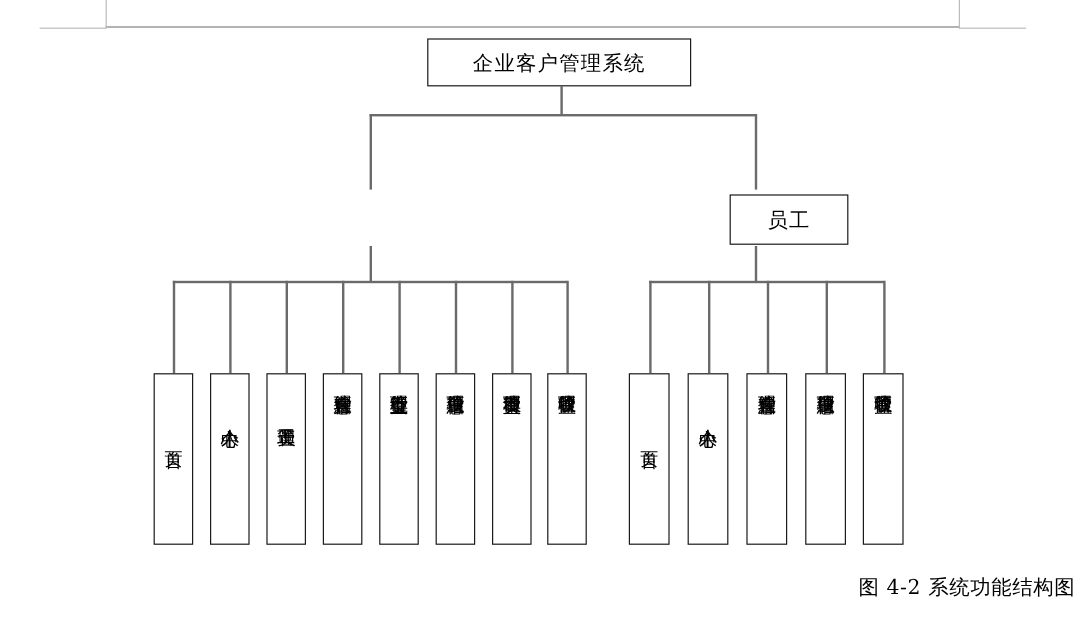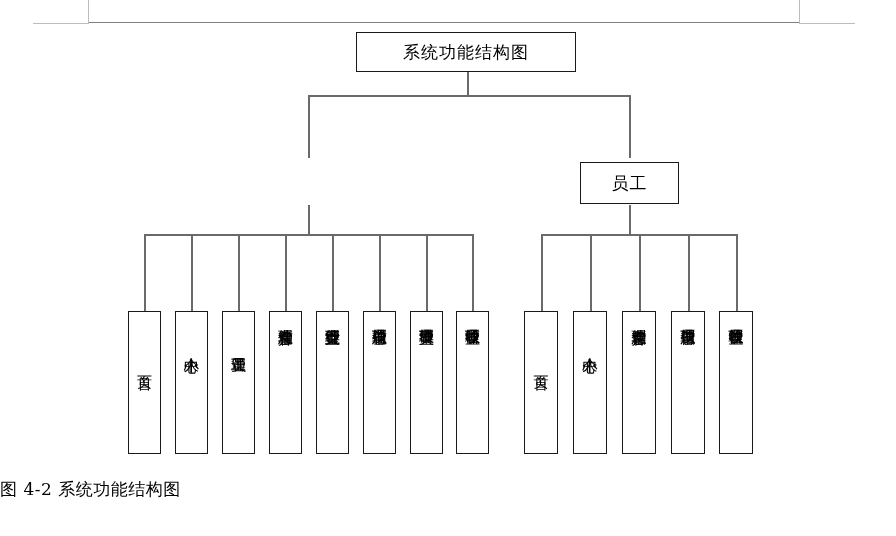--- a/index.html
+++ b/index.html
@@ -72,21 +72,21 @@
   }
   .leaf.short .vtext { margin-top: 46px; }
   .leaf.mid2 .vtext  { margin-top: 28px; }
 
   
   .caption {
     position: absolute;
     left: 0;
     top: 478px;
     width: 896px;
-    text-align: left;
+    text-align: right;
     font-size: 17px;
     font-family: "DejaVu Serif", "Liberation Serif", serif;
     color: #000;
     letter-spacing: 0.5px;
   }
 </style>
 </head>
 <body>
 
 <div id="page">
@@ -115,25 +115,25 @@
 
   <div class="line v" style="left:629px; top:205px; height:30px;"></div>
   <div class="line h" style="left:541px; top:234px; width:196px;"></div>
   <div class="line v" style="left:541px; top:234px; height:77px;"></div>
   <div class="line v" style="left:590px; top:234px; height:77px;"></div>
   <div class="line v" style="left:639px; top:234px; height:77px;"></div>
   <div class="line v" style="left:688px; top:234px; height:77px;"></div>
   <div class="line v" style="left:736px; top:234px; height:77px;"></div>
 
   <div class="node root" style="left:356px; top:32px; width:220px; height:40px;">
-    <span>系统功能结构图</span>
+    <span>企业客户管理系统</span>
   </div>
 
 
-  <div class="node mid" style="left:580px; top:162px; width:99px; height:42px;">
+  <div class="node mid" style="left:608px; top:162px; width:99px; height:42px;">
     <span>员工</span>
   </div>
 
   <div class="node leaf short" style="left:128px; top:311px; width:33px; height:143px;">
     <span class="vtext">首页</span>
   </div>
   <div class="node leaf mid2" style="left:175px; top:311px; width:33px; height:143px;">
     <span class="vtext">个人中心</span>
   </div>
   <div class="node leaf mid2" style="left:222px; top:311px; width:33px; height:143px;">

